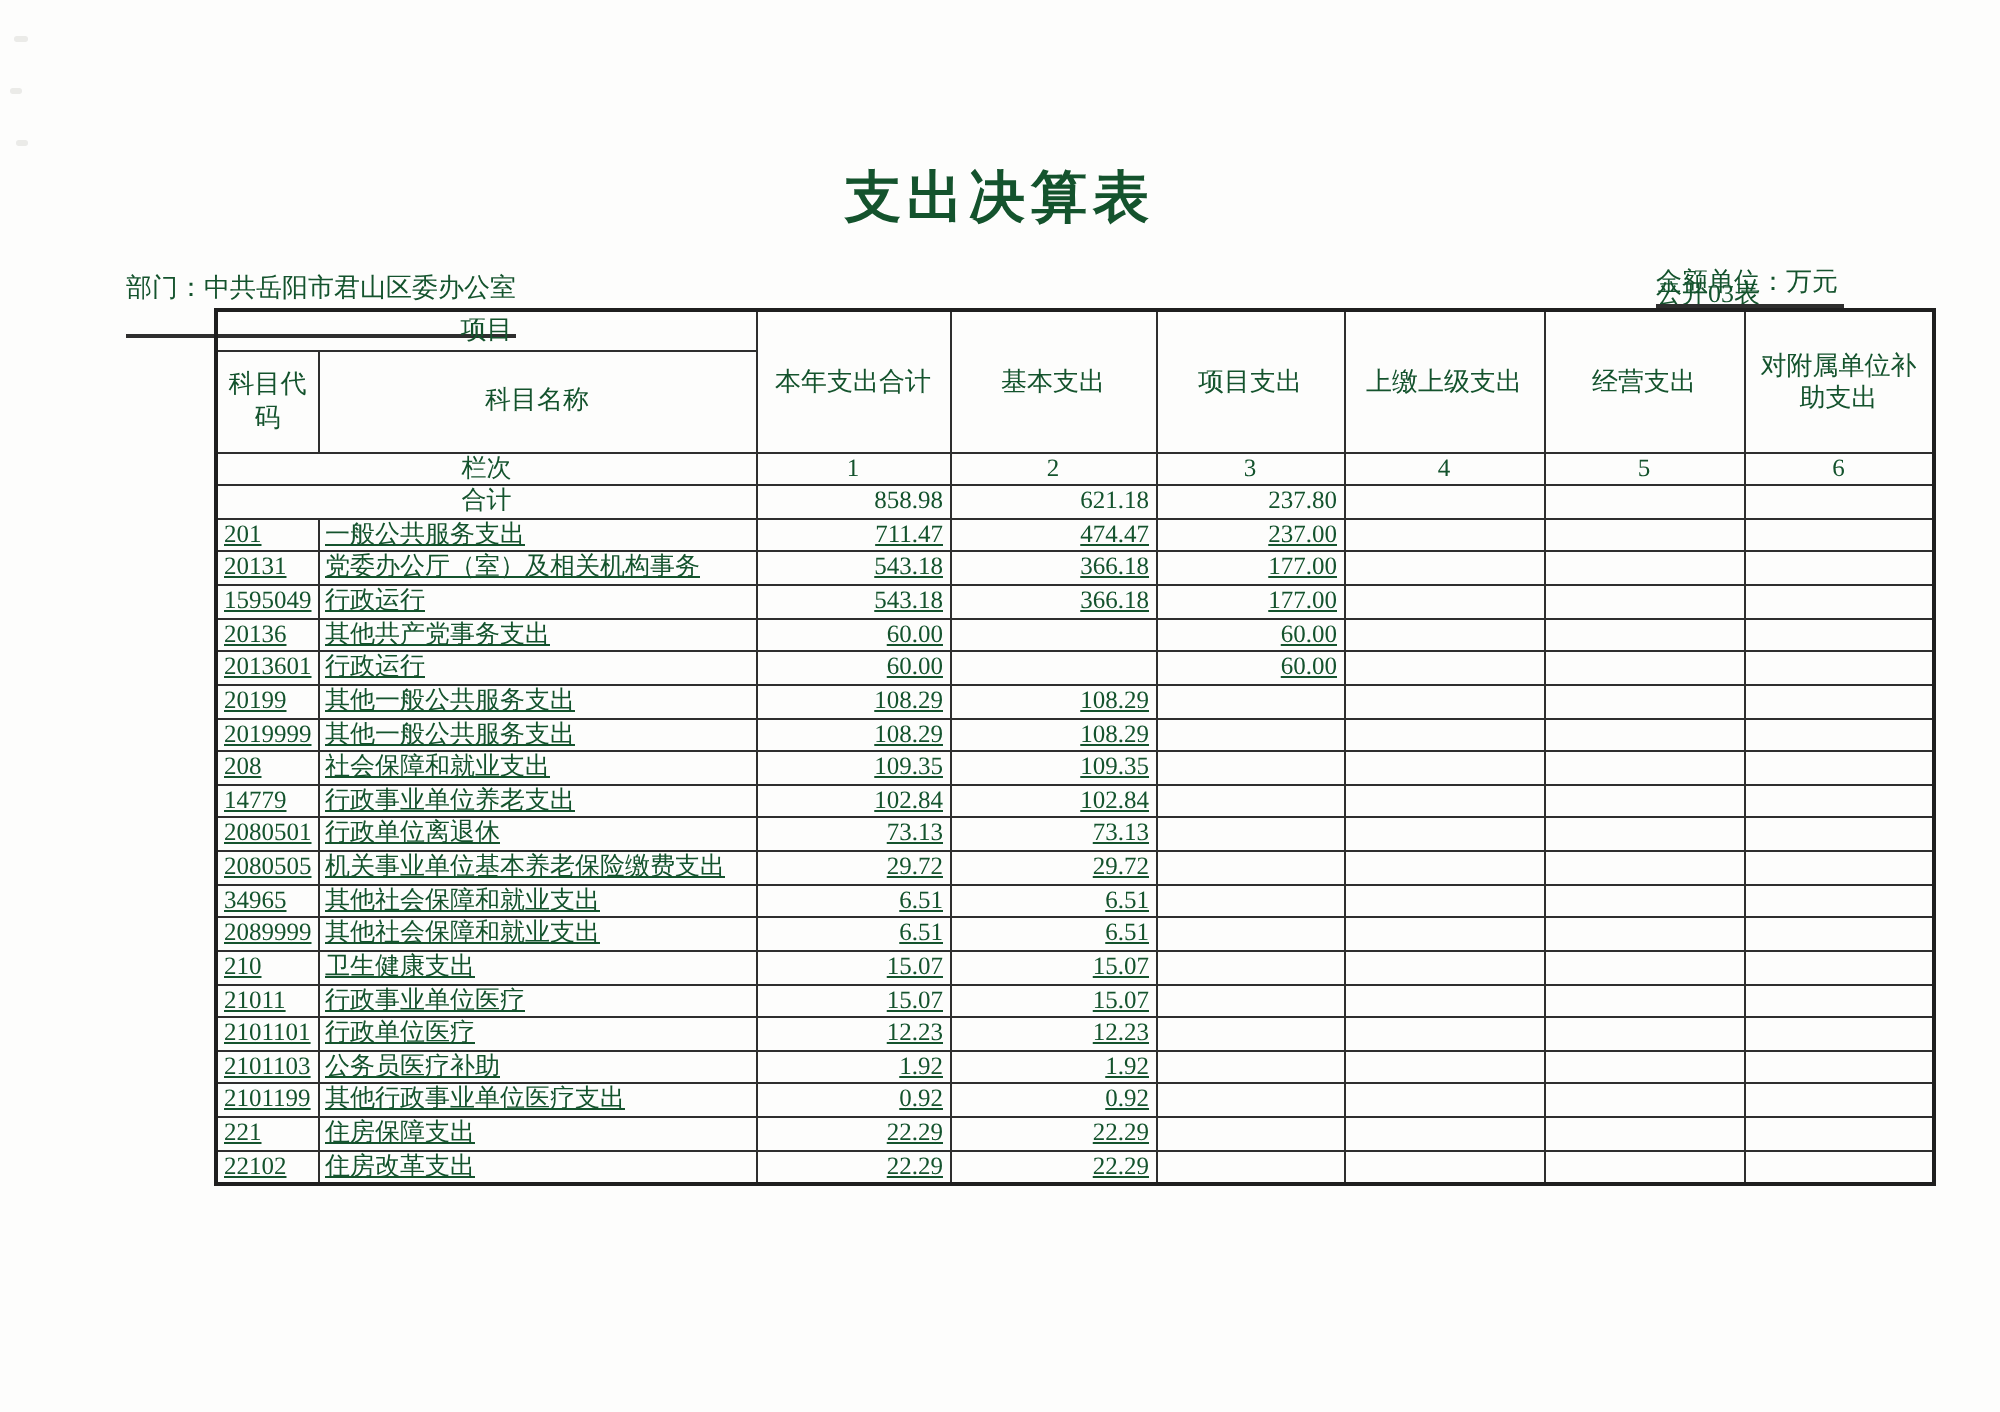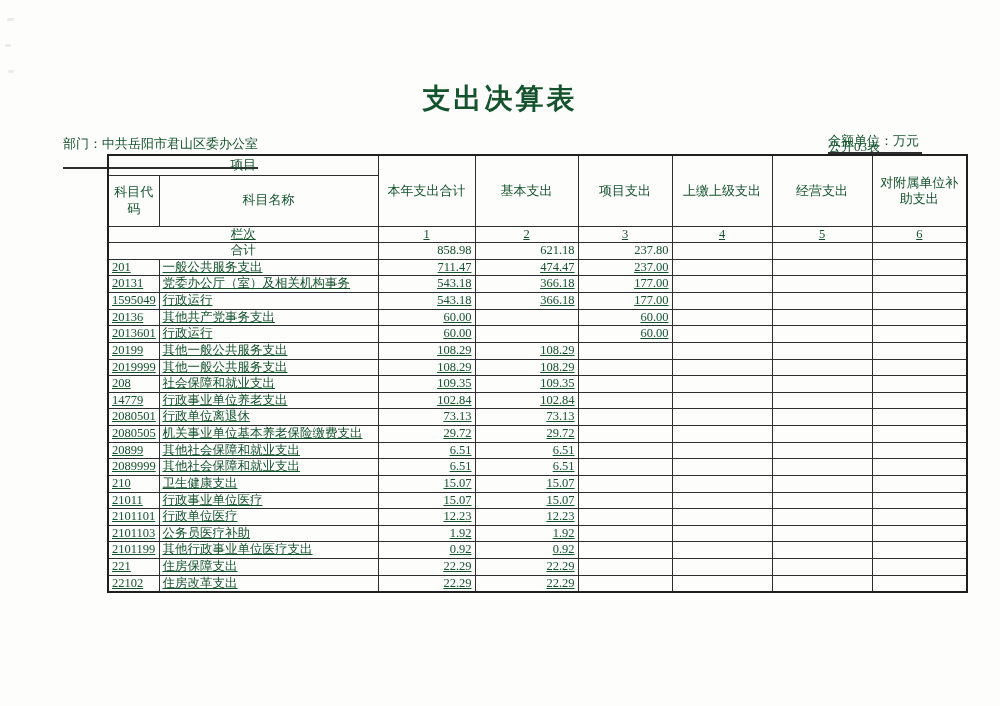--- a/index.html
+++ b/index.html
@@ -61,21 +61,21 @@
     line-height: 1.25;
   }
   .center { text-align: center; }
   .num { text-align: right; padding-right: 4px; }
   .grp { font-size: 13px; }
   .colhead { white-space: normal !important; font-size: 13px; line-height: 1.4; text-align: center; }
   .wrap { white-space: normal !important; }
   .r-project { height: 20px; }
   .r-labels  { height: 51px; }
   .r-labels td { font-size: 13px; }
-  .r-index   { height: 15px; text-decoration: underline; }
+  .r-index   { height: 15px; }
   .r-total   { height: 16px; }
   tbody[data-name="table-body"] tr { height: 16px; text-decoration: underline; }
   .speck {
     position: absolute;
     background: #c9c9c4;
     opacity: 0.35;
     border-radius: 2px;
   }
 </style>
 </head>
@@ -241,21 +241,21 @@
     <td data-name="subject-code-cell">2080505</td>
     <td data-name="subject-name-cell">机关事业单位基本养老保险缴费支出</td>
     <td class="num" data-name="amount-cell">29.72</td>
     <td class="num" data-name="amount-cell">29.72</td>
     <td class="num" data-name="amount-cell"></td>
     <td class="num" data-name="amount-cell"></td>
     <td class="num" data-name="amount-cell"></td>
     <td class="num" data-name="amount-cell"></td>
   </tr>
         <tr data-name="table-row">
-    <td data-name="subject-code-cell">20899</td>
+    <td data-name="subject-code-cell">34965</td>
     <td data-name="subject-name-cell">其他社会保障和就业支出</td>
     <td class="num" data-name="amount-cell">6.51</td>
     <td class="num" data-name="amount-cell">6.51</td>
     <td class="num" data-name="amount-cell"></td>
     <td class="num" data-name="amount-cell"></td>
     <td class="num" data-name="amount-cell"></td>
     <td class="num" data-name="amount-cell"></td>
   </tr>
         <tr data-name="table-row">
     <td data-name="subject-code-cell">2089999</td>

